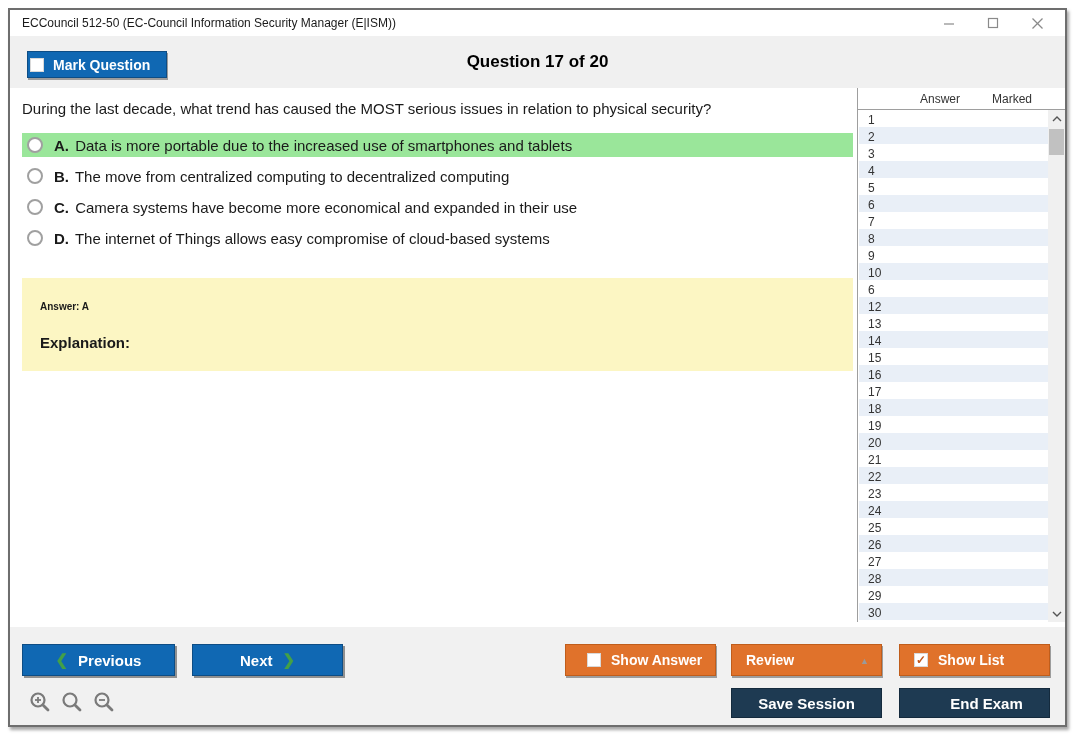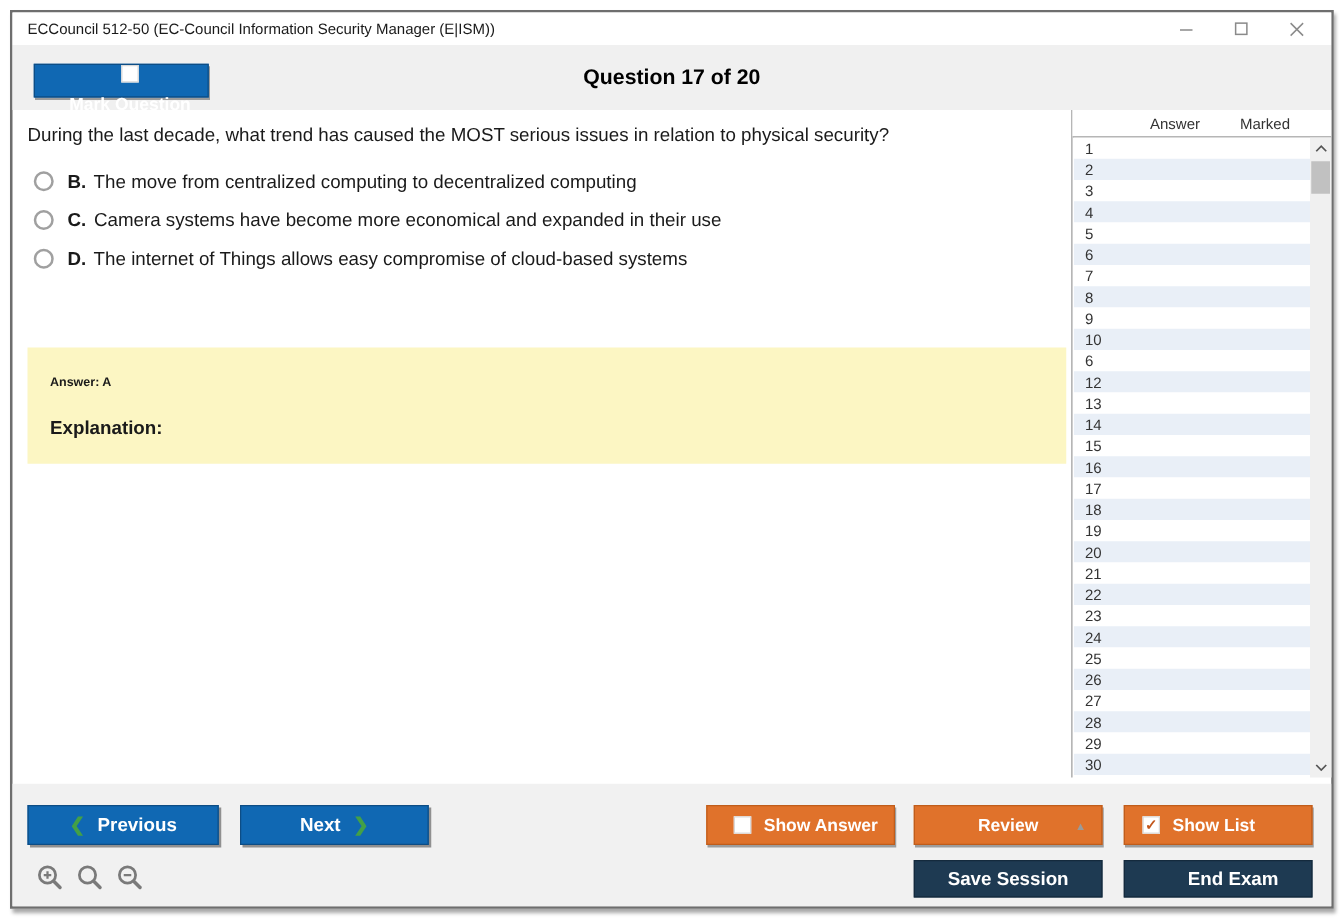--- a/index.html
+++ b/index.html
@@ -15,21 +15,21 @@
               display:flex; align-items:center; }
   .title-text { font-size:12px; color:#1a1a1a; padding-left:12px; flex:1;
                 white-space:nowrap; }
   .win-controls { display:flex; align-items:center; gap:0; padding-right:6px; }
   .win-btn { width:44px; height:24px; display:flex; align-items:center; justify-content:center; }
   
   .header-strip { position:absolute; left:0; top:26px; right:0; height:52px; background:#f0f0f0; }
   .mark-btn {
     position:absolute; left:17px; top:15px; width:140px; height:27px;
     background:#1068b3; border:1px solid #0d4d85; box-shadow:1px 2px 0 rgba(0,0,0,0.35);
-    display:flex; align-items:center; gap:9px; padding-left:14px; cursor:pointer;flex-direction:column;
+    display:flex; align-items:center; gap:9px; padding-left:2px; cursor:pointer;
   }
   .checkbox { width:14px; height:14px; background:#ffffff; border:1px solid #d9d9d9;
               display:inline-flex; align-items:center; justify-content:center;
               font-size:12px; font-weight:bold; color:#c2571d; flex:0 0 auto; }
   .mark-btn .label, .o-btn .label { color:#ffffff; font-weight:bold; font-size:14px; }
   .q-counter { position:absolute; left:0; right:0; top:16px; text-align:center;
                font-size:17px; font-weight:bold; color:#000; }
   
   .question-text { position:absolute; left:12px; top:90px; width:820px;
                    font-size:15px; color:#1a1a1a; }
@@ -68,21 +68,21 @@
   .footer { position:absolute; left:0; right:0; top:617px; bottom:0; background:#f1f1f1; }
   .btn { position:absolute; height:32px; display:flex; align-items:center; justify-content:center;
          gap:10px; cursor:pointer; font-weight:bold; font-size:15px; color:#ffffff; }
   .b-blue   { background:#1068b3; border:1px solid #0d4d85; box-shadow:2px 2px 0 rgba(0,0,0,0.4); }
   .b-orange { background:#e0722b; border:1px solid #c05d1b; box-shadow:1px 2px 0 rgba(0,0,0,0.35); }
   .b-navy   { background:#1e3a52; border:1px solid #142a3d; font-weight:bold; }
   .chev { color:#43a047; font-weight:bold; font-size:15px; }
   .btn-previous { left:12px;  top:17px; width:153px; }
   .btn-next     { left:182px; top:17px; width:151px; }
   .btn-show-answer { left:555px; top:17px; width:151px; justify-content:flex-start; padding-left:21px; }
-  .btn-review   { left:721px; top:17px; width:151px; justify-content:center; }
+  .btn-review   { left:721px; top:17px; width:151px; justify-content:flex-start; padding-left:14px; }
   .btn-show-list{ left:889px; top:17px; width:151px; justify-content:flex-start; padding-left:14px; }
   .btn-save     { left:721px; top:61px; width:151px; height:30px; }
   .btn-end      { left:889px; top:61px; width:151px; height:30px;padding-left:24px; }
   .review-caret { position:absolute; right:12px; top:11px; font-size:9px; color:#9a9a9a; }
   .zoom-tools { position:absolute; left:18px; top:63px; display:flex; gap:8px; align-items:center; }
   .zoom-tools > span { cursor:pointer; display:inline-flex; }
 </style>
 </head>
 <body>
 
@@ -113,20 +113,24 @@
   <div class="header-strip">
     <div class="q-counter">Question 17 of 20</div>
     <div class="mark-btn">
       <span class="checkbox"></span>
       <span class="label">Mark Question</span>
     </div>
   </div>
 
   <div class="question-text">During the last decade, what trend has caused the MOST serious issues in relation to physical security?</div>
   <div class="options">
+      <div class="option highlighted">
+        <span class="radio"></span>
+        <span class="opt-text"><b>A.</b> Data is more portable due to the increased use of smartphones and tablets</span>
+      </div>
       <div class="option">
         <span class="radio"></span>
         <span class="opt-text"><b>B.</b> The move from centralized computing to decentralized computing</span>
       </div>
       <div class="option">
         <span class="radio"></span>
         <span class="opt-text"><b>C.</b> Camera systems have become more economical and expanded in their use</span>
       </div>
       <div class="option">
         <span class="radio"></span>

